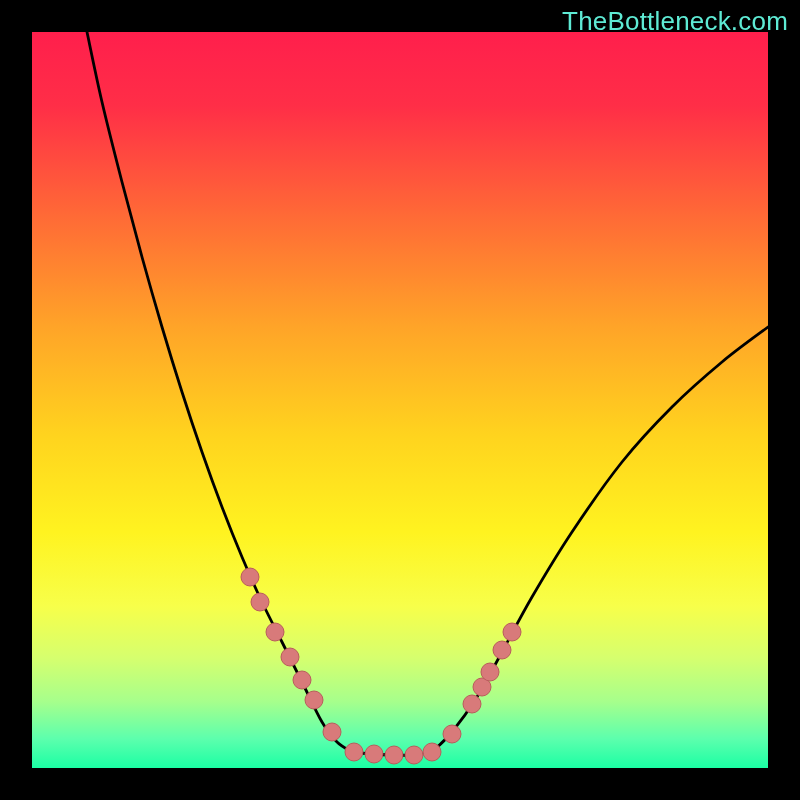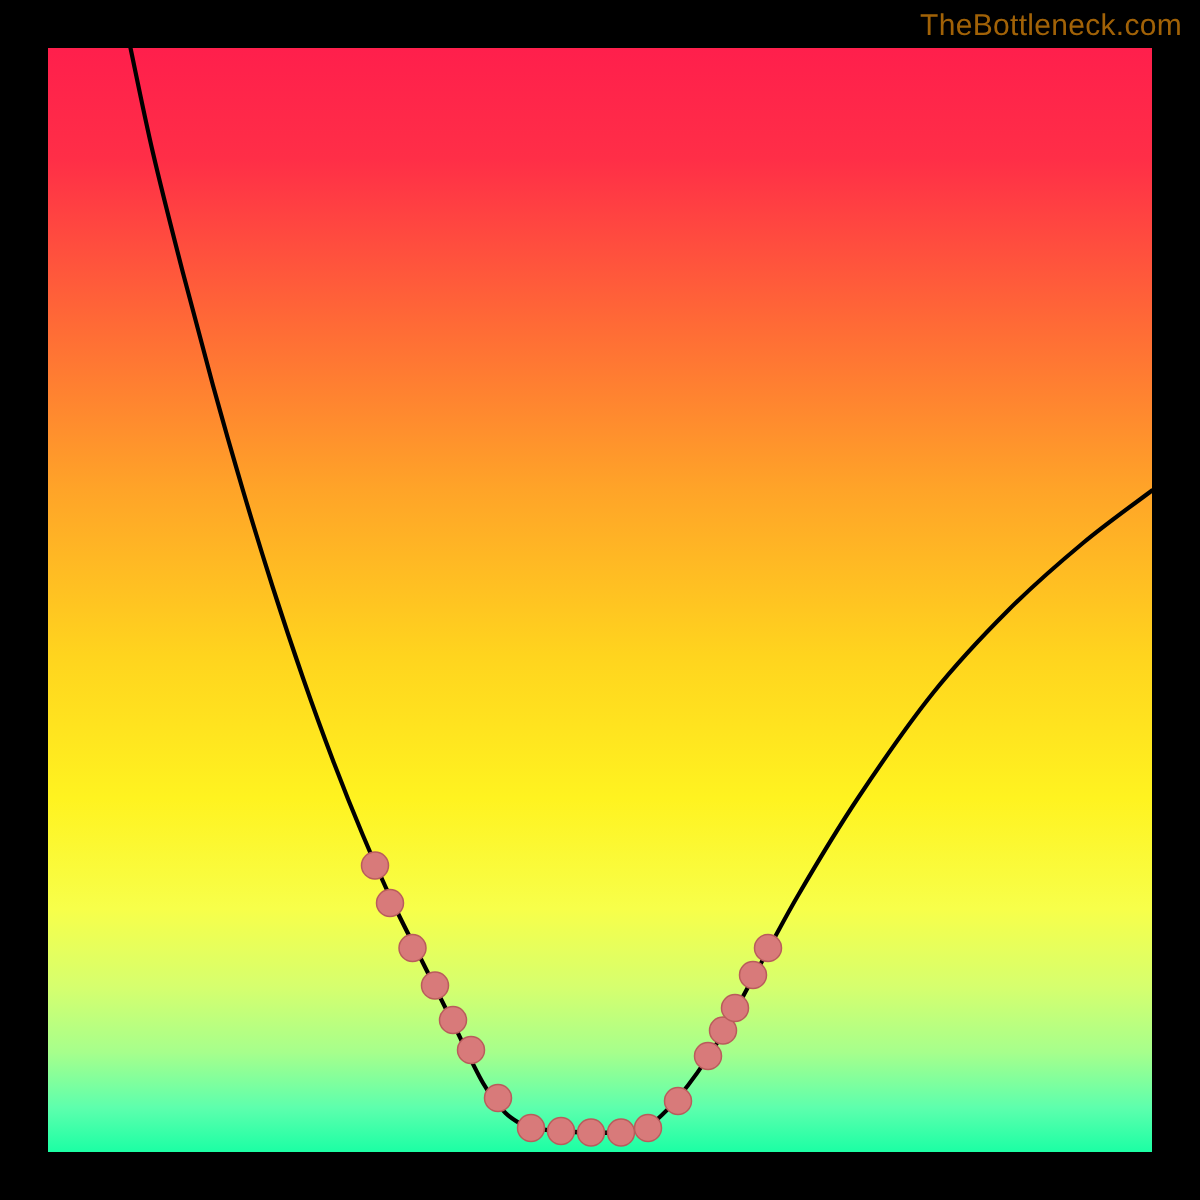--- a/index.html
+++ b/index.html
@@ -23,22 +23,22 @@
     position: absolute;
     left: 0;
     top: 0;
     width: 100%;
     height: 100%;
   }
   .watermark {
     position: absolute;
     top: 6px;
     right: 12px;
-    color: #a16207;
-    font-size: 20px;
+    color: #5eead4;
+    font-size: 26px;
     font-weight: 500;
     letter-spacing: 0.2px;
   }
   svg.curve {
     position: absolute;
     left: 0;
     top: 0;
     width: 100%;
     height: 100%;
   }

